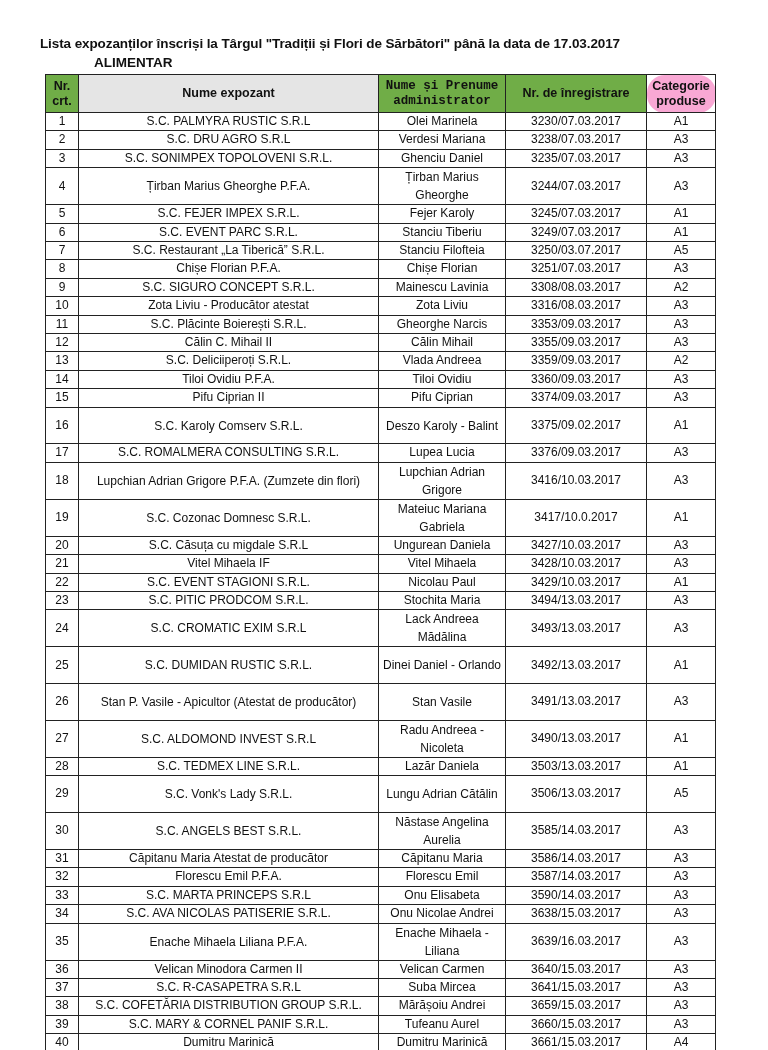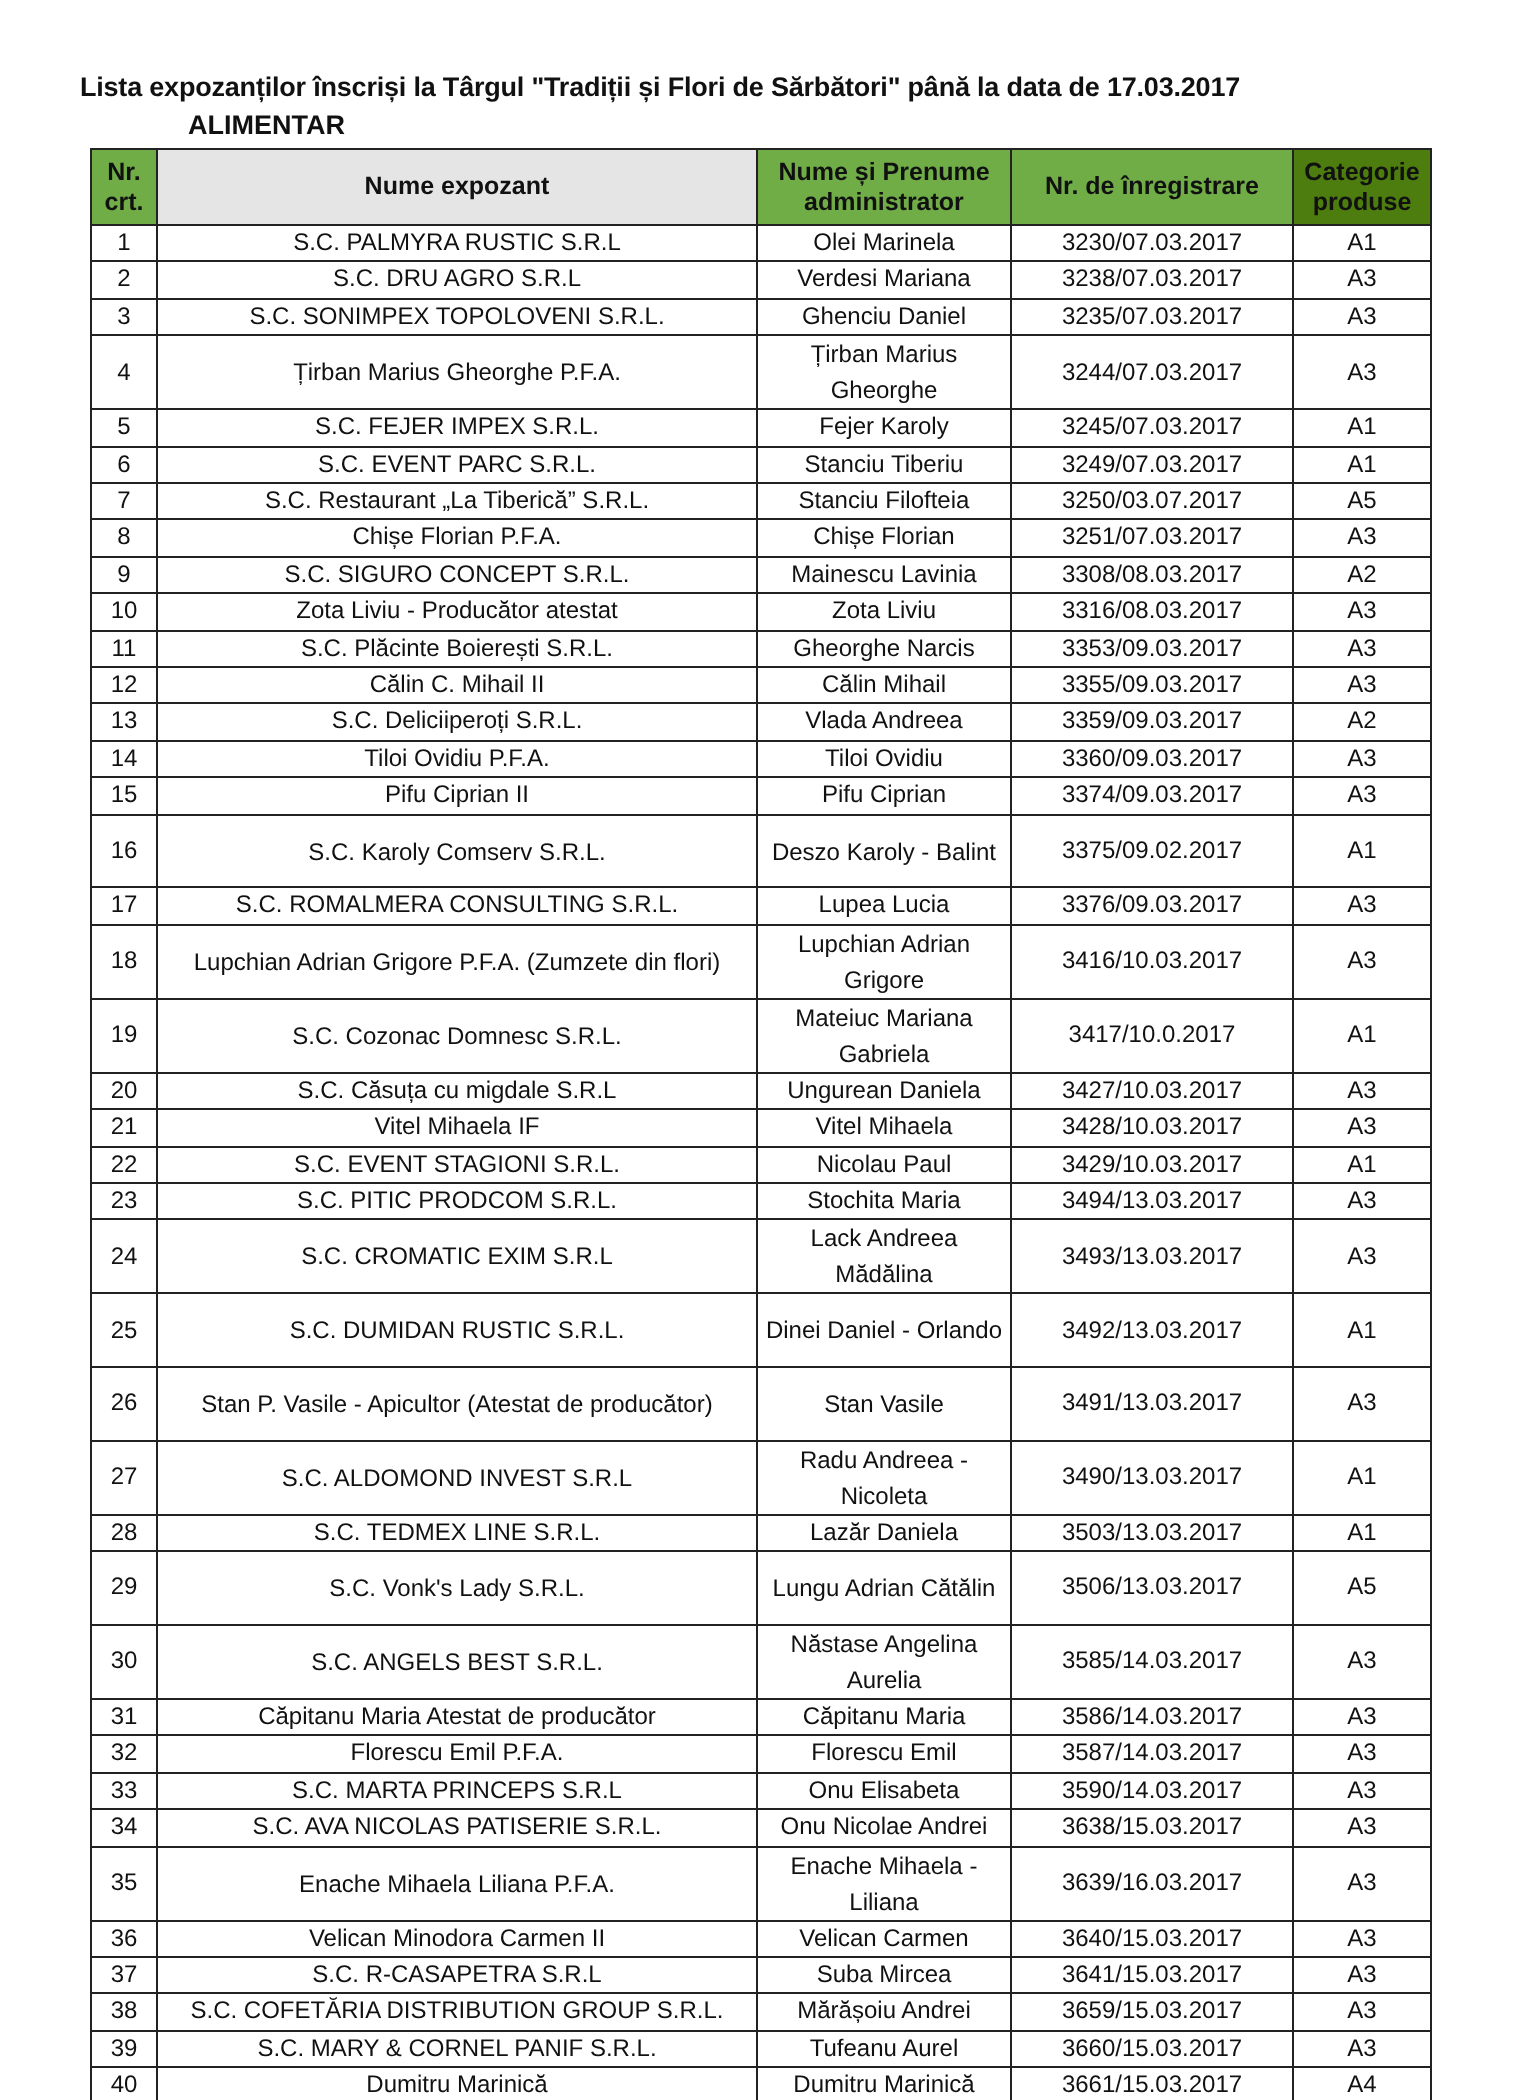--- a/index.html
+++ b/index.html
@@ -29,23 +29,23 @@
       <col class="c1">
       <col class="c2">
       <col class="c3">
       <col class="c4">
       <col class="c5">
     </colgroup>
   <thead>
     <tr>
       <th style="background: rgb(112, 173, 71);">Nr. crt.</th>
       <th style="background: #e5e5e5;">Nume expozant</th>
-      <th style="background: rgb(112, 173, 71);">Nume și Prenume administrator</th>
+      <th style="background: rgb(112, 173, 71); font-family: Liberation Mono, monospace;">Nume și Prenume administrator</th>
       <th style="background: rgb(112, 173, 71);">Nr. de înregistrare</th>
-      <th style="background: #4d7c0f;">Categorie produse</th>
+      <th style="background: #f9a8d4; border-radius: 18px;">Categorie produse</th>
     </tr>
   </thead>
   <tbody id="table-body">
       <tr>
         <td>1</td>
         <td>S.C. PALMYRA RUSTIC S.R.L</td>
         <td>Olei Marinela</td>
         <td>3230/07.03.2017</td>
         <td>A1</td>
       </tr>

